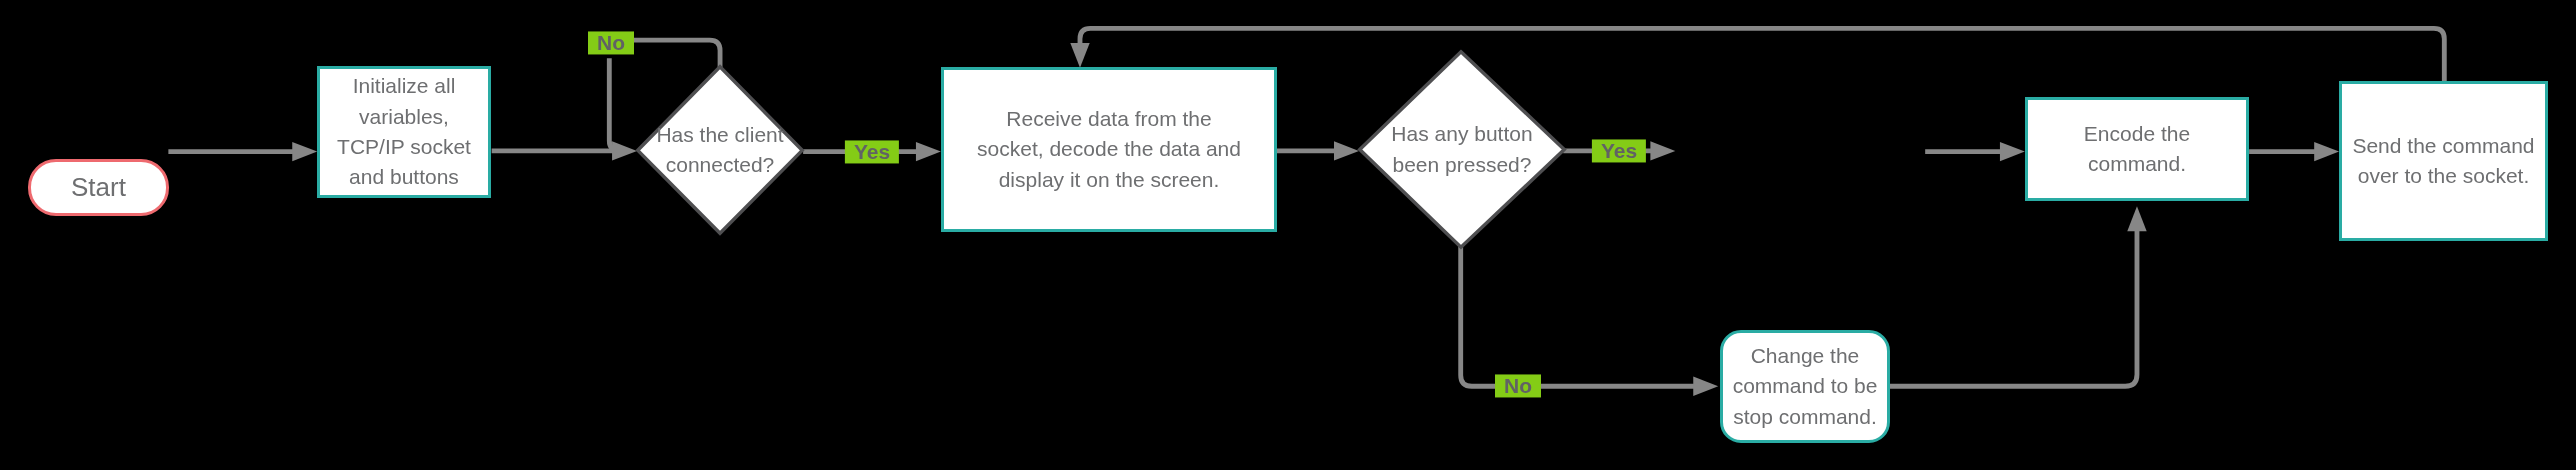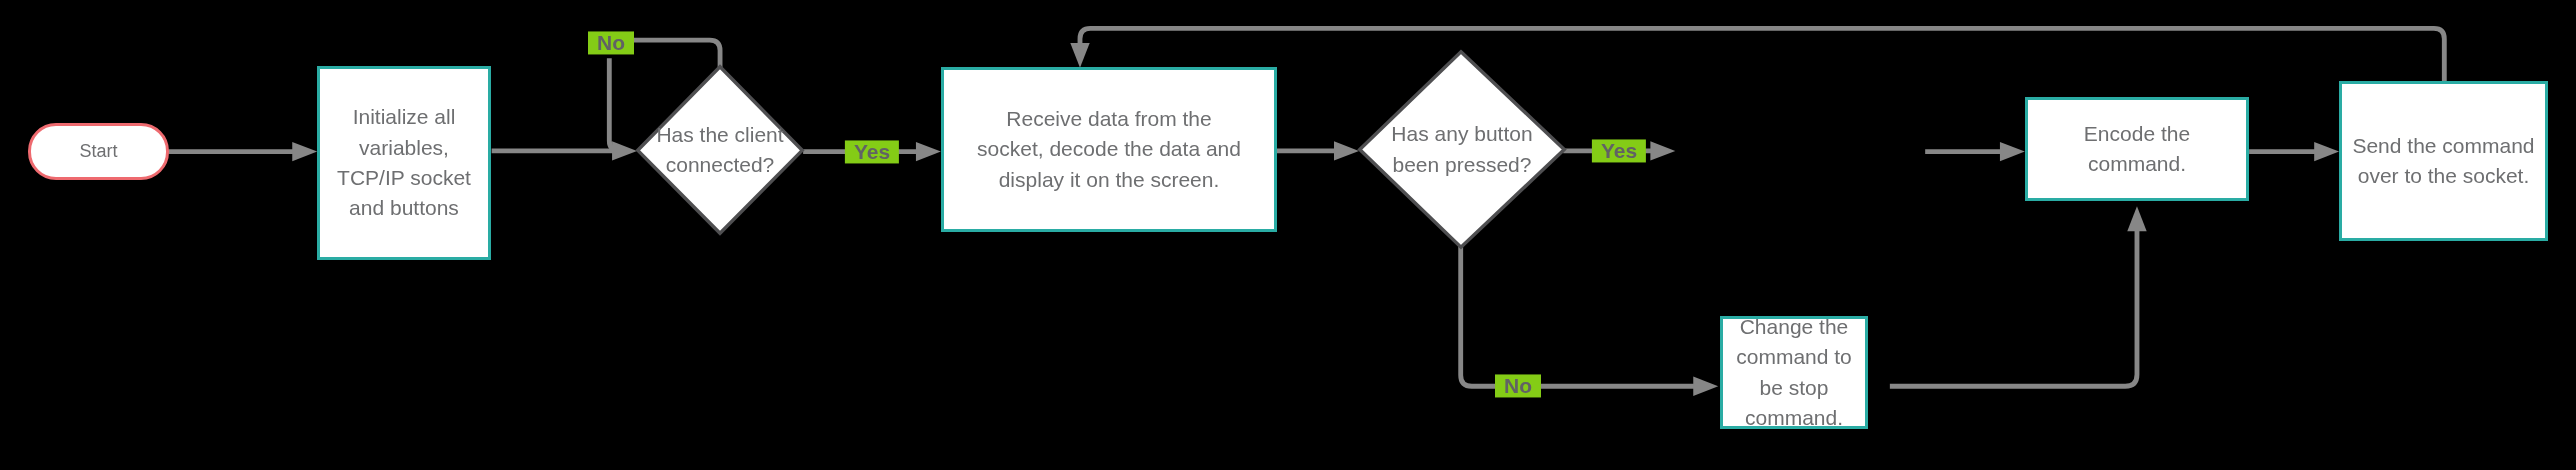--- a/index.html
+++ b/index.html
@@ -42,21 +42,22 @@
     font-size: 21px;
     line-height: 1.45;
     background: #ffffff;
   }
   .process {
     border: 3.5px solid #2aaca4;
   }
   .terminator {
     border: 3.5px solid #ee6a6f;
     border-radius: 28px;
-    font-size: 18px;
+    font-size: 26px;
+    margin-top: 36px;
   }
   .decision {
     position: absolute;
     z-index: 2;
     display: flex;
     align-items: center;
     justify-content: center;
     text-align: center;
     color: #6e6f71;
     font-size: 21px;
@@ -139,21 +140,21 @@
     <polygon class="arrowhead" points="2482,558 2446,544 2446,572"></polygon>
 
     <path class="edge" d="M 2730,558 H 3070 Q 3087,558 3087,541 V 330"></path>
     <polygon class="arrowhead" points="3087,298 3073,334 3101,334"></polygon>
   </svg>
 
   <div class="shape terminator" style="left:28px; top:123px; width:141px; height:57px;">
     <span class="shape-text">Start</span>
   </div>
 
-  <div class="shape process" style="left:317px; top:66px; width:174px; height:194px;">
+  <div class="shape process" style="left:317px; top:66px; width:174px; height:132px;">
     <span class="shape-text t-init">Initialize all variables, TCP/IP socket and buttons</span>
   </div>
 
   <div class="decision" style="left:635px; top:64px; width:170px; height:172px;">
     <svg width="170" height="172" viewBox="0 0 246 249">
       <polygon class="decision-poly" points="123,4 242,125 123,245 4,125"></polygon>
     </svg>
     <span class="shape-text t-d1">Has the client connected?</span>
   </div>
 
@@ -170,21 +171,21 @@
 
 
   <div class="shape process" style="left:2025px; top:97px; width:224px; height:104px;">
     <span class="shape-text t-encode">Encode the command.</span>
   </div>
 
   <div class="shape process" style="left:2339px; top:81px; width:209px; height:160px;">
     <span class="shape-text t-send">Send the command over to the socket.</span>
   </div>
 
-  <div class="shape process" style="left:1720px; top:316px; width:148px; height:113px;">
+  <div class="shape process" style="left:1720px; top:330px; width:170px; height:113px;border-radius:21px;">
     <span class="shape-text t-stop">Change the command to be stop command.</span>
   </div>
 
   <span class="edge-label" style="left:611px; top:43px;">No</span>
   <span class="edge-label" style="left:872px; top:152px;">Yes</span>
   <span class="edge-label" style="left:1619px; top:151px;">Yes</span>
   <span class="edge-label" style="left:1518px; top:386px;">No</span>
 
 </div>
 

